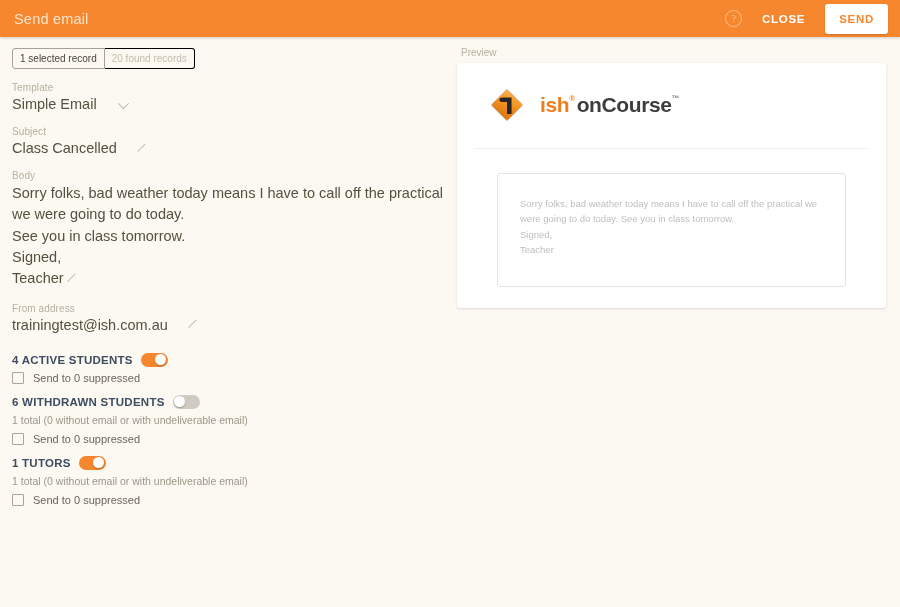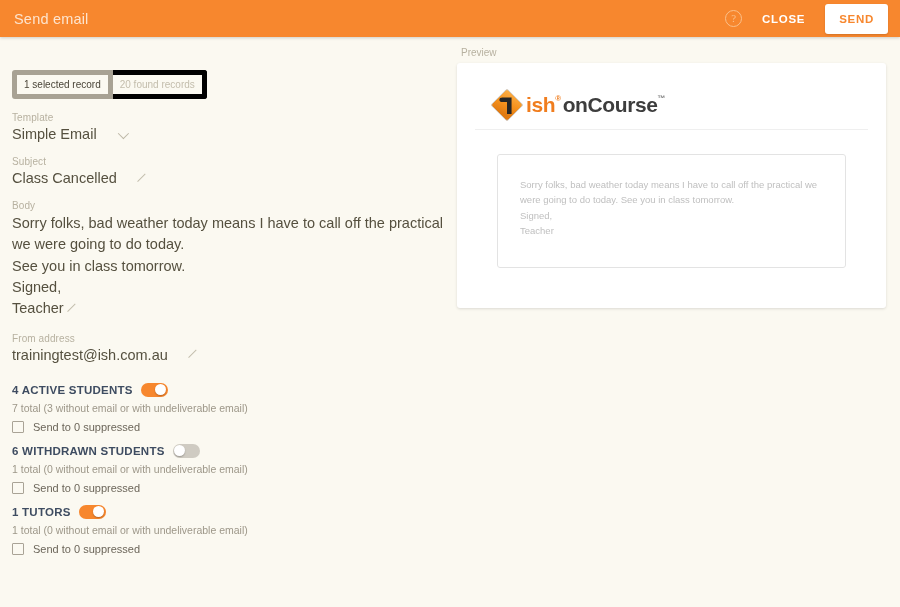--- a/index.html
+++ b/index.html
@@ -87,26 +87,25 @@
   }
 
   
   .chips {
     display: flex;
     margin-bottom: 13px;
   }
   .chip {
     font-size: 10px;
     padding: 4px 7px;
-    border: 5px solid #000000;
+    border: 1px solid #000000;
     background: #FBF9F1;
     color: #5E5847;
     cursor: pointer;
     white-space: nowrap;
-    margin-top: 22px;
   }
   .chip:first-child {
     border-radius: 3px 0 0 3px;
     border-color: #A8A294;
     color: #4A4538;
   }
   .chip:last-child {
     border-radius: 0 3px 3px 0;
     border-left: none;
     color: #C3BDAC;
@@ -232,21 +231,22 @@
     background: #FFFFFF;
     border-radius: 3px;
     height: 245px;
     box-shadow: 0 1px 3px rgba(0,0,0,0.13);
     padding: 14px 18px;
     overflow: hidden;
   }
   .preview-logo-row {
     display: flex;
     align-items: center;
-    padding: 9px 0 5px 13px;
+    gap: 14px;
+    padding: 9px 0 24px 13px;
     border-bottom: 1px solid #EFEFEF;
   }
   .logo-mark {
     width: 38px;
     height: 38px;
     flex-shrink: 0;
   }
   .logo-word {
     font-size: 21px;
     font-weight: bold;
@@ -332,21 +332,20 @@
       </div>
     </div>
 
     <div class="group">
       <div class="group-head">
         <span class="group-title">4 ACTIVE STUDENTS</span>
         <span class="toggle on">
             <span class="knob"></span>
           </span>
       </div>
-      <div class="group-sub">7 total (3 without email or with undeliverable email)</div>
       <div class="checkbox-row">
         <span class="checkbox"></span>
         <span class="checkbox-label">Send to 0 suppressed</span>
       </div>
     </div>
 
     <div class="group">
       <div class="group-head">
         <span class="group-title">6 WITHDRAWN STUDENTS</span>
         <span class="toggle off">

